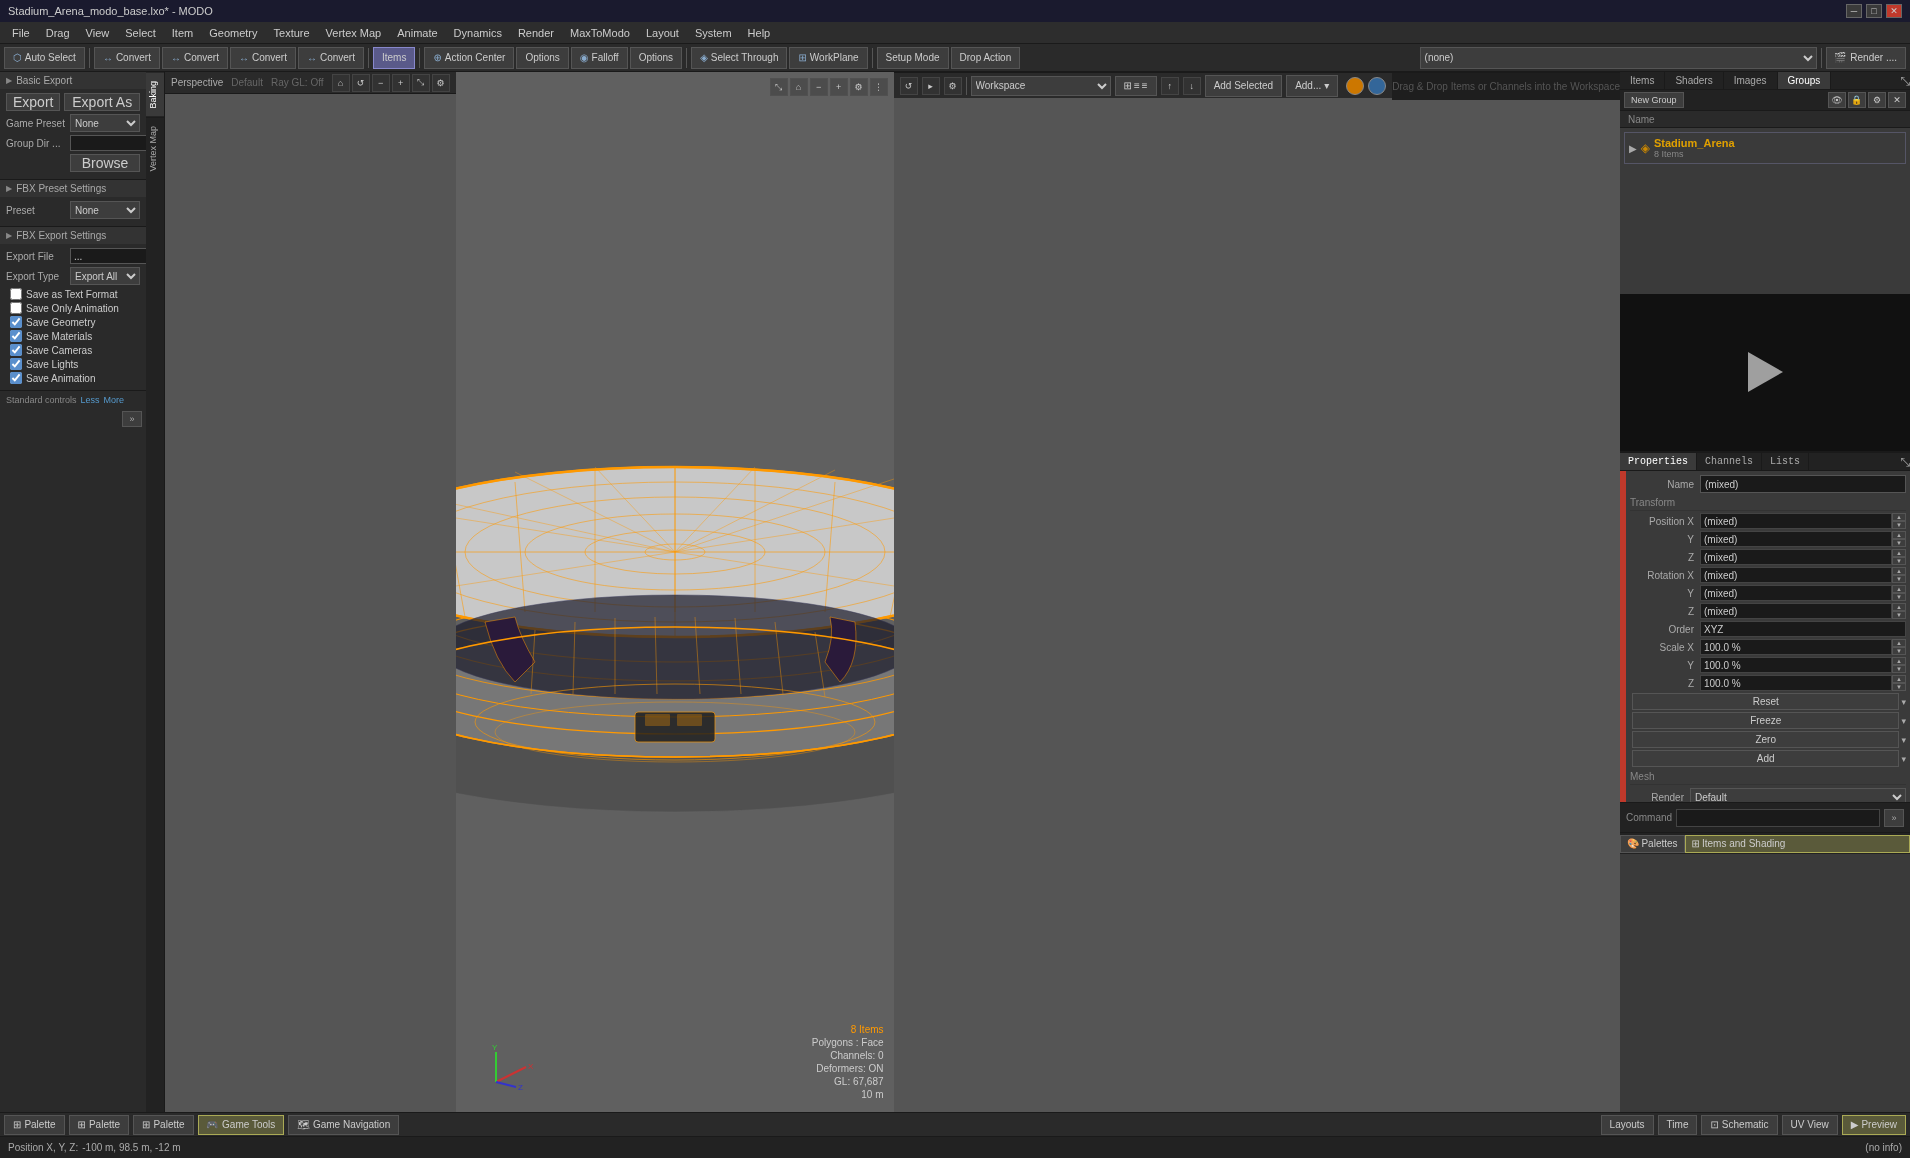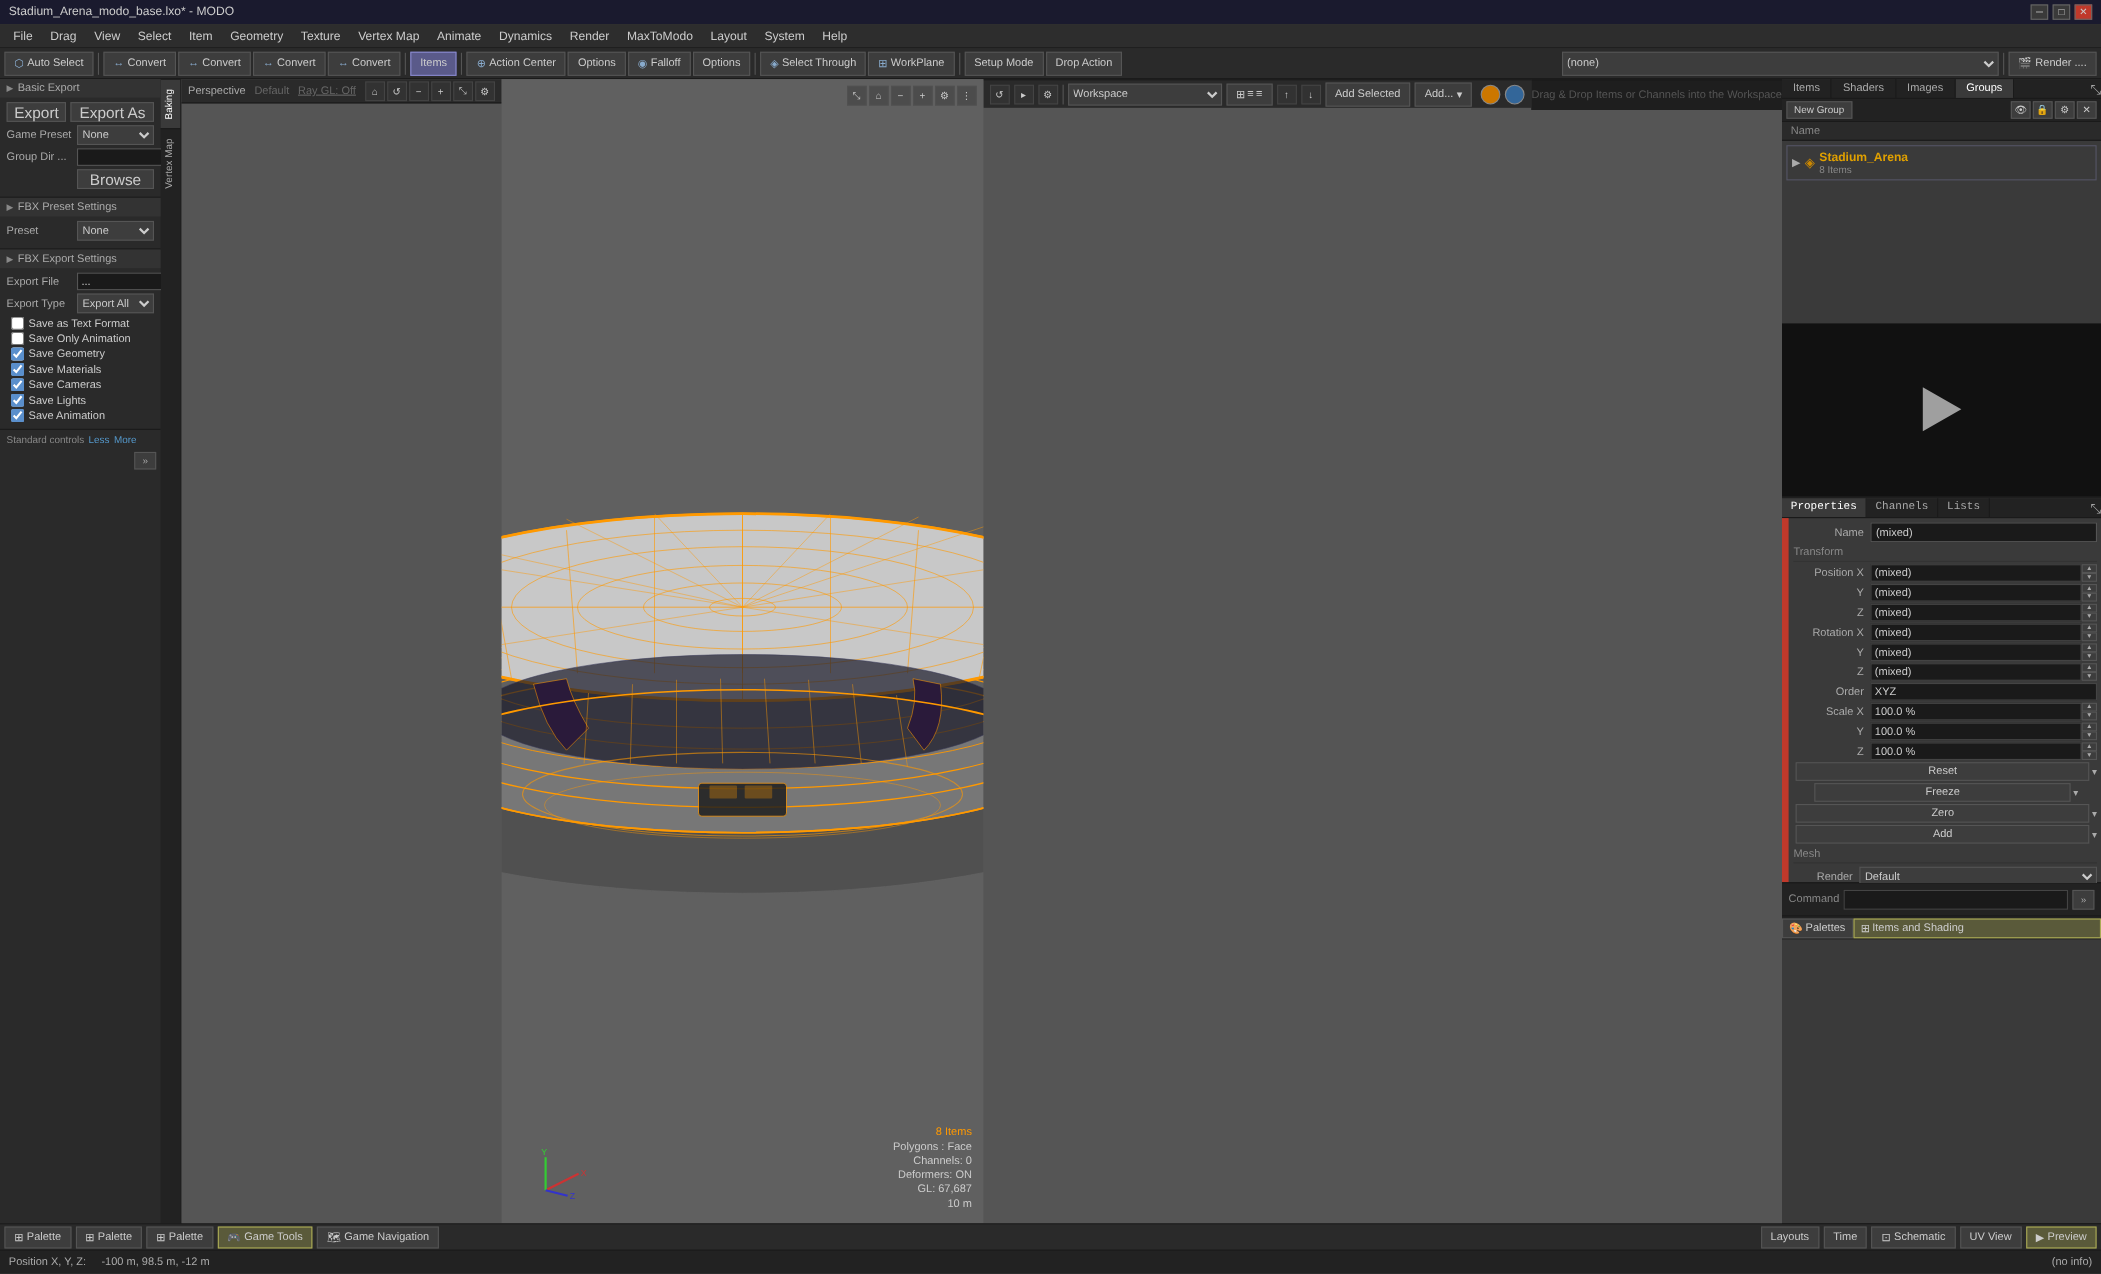--- a/index.html
+++ b/index.html
@@ -75,21 +75,21 @@
     .prop-row { display: flex; align-items: center; margin-bottom: 2px; }
     .prop-label { color: #aaa; font-size: 10px; width: 70px; text-align: right; padding-right: 6px; }
     .prop-value { background: #1a1a1a; border: 1px solid #444; color: #ccc; height: 16px; flex: 1; font-size: 10px; padding: 0 3px; display: flex; align-items: center; }
     .prop-btn { background: #3d3d3d; border: 1px solid #555; color: #ccc; font-size: 10px; padding: 2px 8px; cursor: pointer; margin: 1px 0; }
 
     
     .command-panel { height: 30px; background: #222; border-top: 1px solid #1a1a1a; display: flex; align-items: center; padding: 0 6px; gap: 4px; }
     .command-input { background: #1a1a1a; border: 1px solid #444; color: #ccc; height: 18px; flex: 1; font-size: 10px; padding: 0 4px; }
 
     
-    .status-bar { background: #222; height: 22px; display: flex; align-items: center; padding: 0 8px; border-top: 1px solid #1a1a1a; gap: 14px; }
+    .status-bar { background: #222; height: 22px; display: flex; align-items: center; padding: 0 8px; border-top: 1px solid #1a1a1a; gap: 4px; }
     .status-text { font-size: 10px; color: #aaa; }
 
     
     .bottom-tabs { background: #2a2a2a; height: 24px; display: flex; align-items: center; padding: 0 4px; gap: 4px; border-top: 1px solid #1a1a1a; }
     .bottom-tab { background: #3d3d3d; border: 1px solid #555; color: #ccc; height: 20px; padding: 0 8px; font-size: 10px; cursor: pointer; display: flex; align-items: center; gap: 3px; }
     .bottom-tab.active { background: #5a5a3a; border-color: #aaaa55; }
 
     
     .expand-arrow { color: #888; font-size: 8px; }
 
@@ -322,21 +322,21 @@
         <div class="side-tab">Vertex Map</div>
       </div>
     </div>
   </div>
 
   <div class="viewport-area">
 
     <div class="viewport-header">
       <span class="viewport-label">Perspective</span>
       <span class="viewport-label" style="color:#666;">Default</span>
-      <span class="viewport-label" style="color:#666;text-decoration:underline;">Ray GL: Off</span>
+      <span class="viewport-label" style="color:#666;">Ray GL: Off</span>
       <div class="vp-header-btns">
         <button class="vp-ctrl-btn">⌂</button>
         <button class="vp-ctrl-btn">↺</button>
         <button class="vp-ctrl-btn">−</button>
         <button class="vp-ctrl-btn">+</button>
         <button class="vp-ctrl-btn">⤡</button>
         <button class="vp-ctrl-btn">⚙</button>
       </div>
     </div>
 
@@ -637,21 +637,21 @@
             <div style="display:flex; flex-direction:column; width:14px;">
               <button style="height:8px; font-size:6px; background:#3d3d3d; border:1px solid #555; color:#aaa; cursor:pointer;">▲</button>
               <button style="height:8px; font-size:6px; background:#3d3d3d; border:1px solid #555; color:#aaa; cursor:pointer;">▼</button>
             </div>
           </div>
 
           <div style="display:flex; align-items:center; justify-content:space-between; margin:2px 0;">
             <button class="prop-btn" style="flex:1; margin:0 2px;">Reset</button>
             <span style="color:#aaa; font-size:9px;">▾</span>
           </div>
-          <div style="display:flex; align-items:center; justify-content:space-between; margin:2px 17px;">
+          <div style="display:flex; align-items:center; justify-content:space-between; margin:2px 0;">
             <button class="prop-btn" style="flex:1; margin:0 2px;">Freeze</button>
             <span style="color:#aaa; font-size:9px;">▾</span>
           </div>
           <div style="display:flex; align-items:center; justify-content:space-between; margin:2px 0;">
             <button class="prop-btn" style="flex:1; margin:0 2px;">Zero</button>
             <span style="color:#aaa; font-size:9px;">▾</span>
           </div>
           <div style="display:flex; align-items:center; justify-content:space-between; margin:2px 0;">
             <button class="prop-btn" style="flex:1; margin:0 2px;">Add</button>
             <span style="color:#aaa; font-size:9px;">▾</span>

